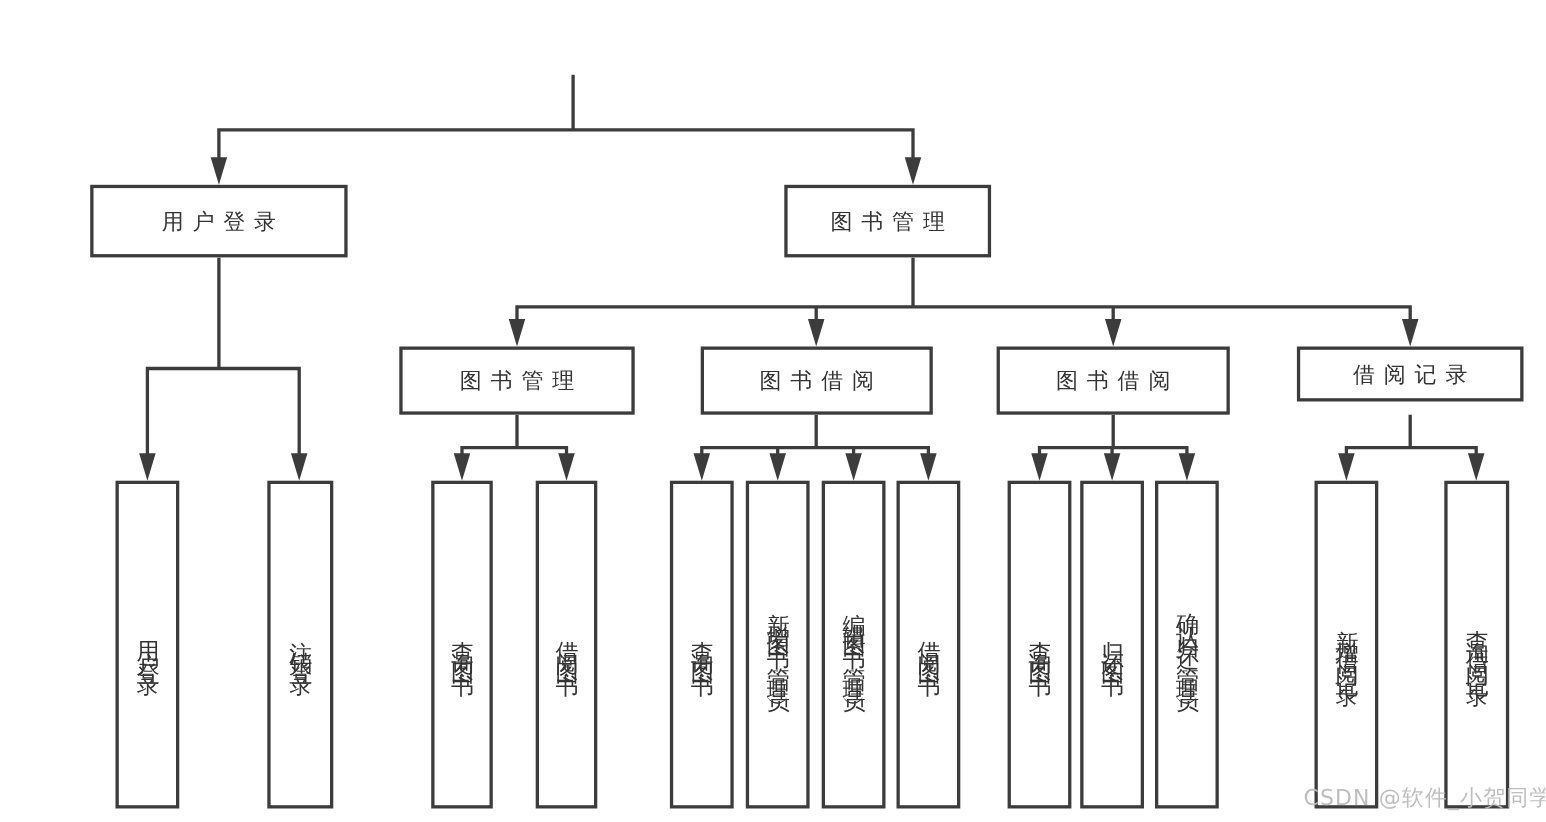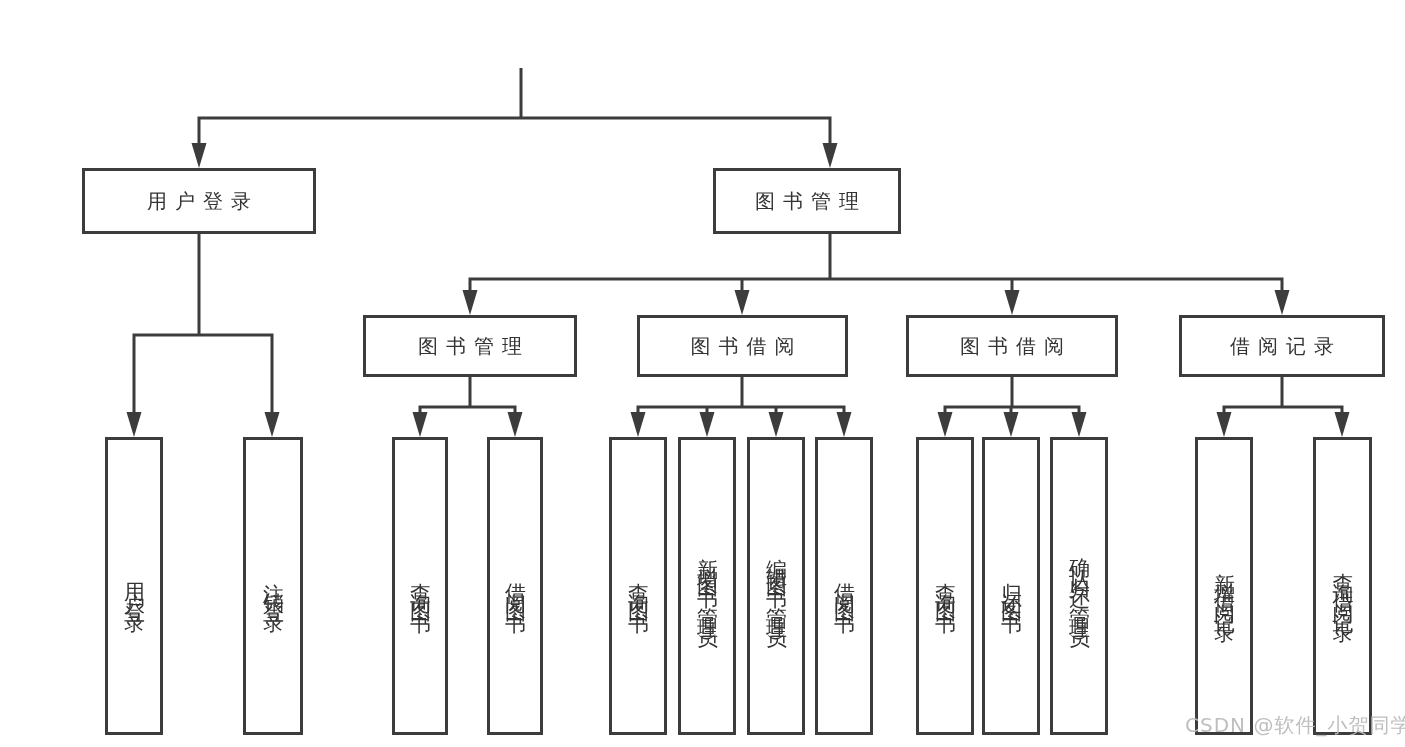--- a/index.html
+++ b/index.html
@@ -121,21 +121,21 @@
 
   <div class="node h" style="left:363px;top:315px;width:214px;height:62px">
     <span>图书管理</span>
   </div>
   <div class="node h" style="left:637px;top:315px;width:211px;height:62px">
     <span>图书借阅</span>
   </div>
   <div class="node h" style="left:906px;top:315px;width:212px;height:62px">
     <span>图书借阅</span>
   </div>
-  <div class="node h" style="left:1179px;top:315px;width:206px;height:62px">
+  <div class="node h" style="left:1179px;top:315px;width:206px;height:50px">
     <span>借阅记录</span>
   </div>
 
   <div class="node leaf" style="left:105px;width:58px">
     <span>用户登录</span>
   </div>
   <div class="node leaf" style="left:243px;width:60px">
     <span>注销登录</span>
   </div>
   <div class="node leaf" style="left:392px;width:56px">

